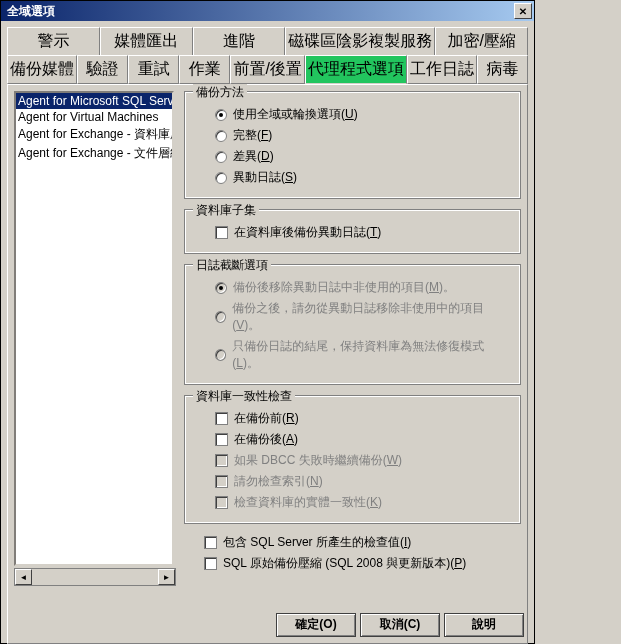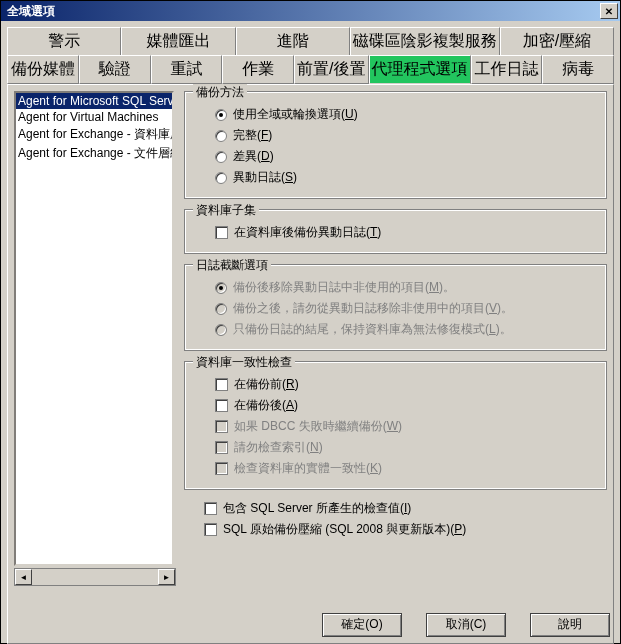--- a/index.html
+++ b/index.html
@@ -1,16 +1,16 @@
 <!DOCTYPE html>
 <html><head>
 <meta charset="utf-8">
 <style>
   html,body{margin:0;padding:0;font-family:"MS Sans Serif","Microsoft JhengHei",Arial,sans-serif;font-size:12px;background:#d4d0c8;color:#000;}
-  .window{width:621px;height:644px;background:#d4d0c8;border:1px solid #000;box-sizing:border-box;position:relative;}
+  .window{width:535px;height:644px;background:#d4d0c8;border:1px solid #000;box-sizing:border-box;position:relative;}
   .titlebar{height:20px;background:linear-gradient(to right,#0a246a,#a6caf0);color:#fff;display:flex;align-items:center;justify-content:space-between;padding:0 2px;font-weight:bold;}
   .titlebar .title{padding-left:4px;}
   .titlebar .close{width:16px;height:14px;background:#d4d0c8;border:1px solid #fff;border-right-color:#404040;border-bottom-color:#404040;display:flex;align-items:center;justify-content:center;font-family:Arial;font-size:10px;color:#000;font-weight:bold;}
   .client{position:absolute;top:20px;left:0;right:0;bottom:0;padding:6px;}
   .tabstrip{display:flex;border-bottom:none;}
   .tabstrip.row2{margin-top:-1px;}
   .tab{flex:1;text-align:center;padding:3px 2px;background:#d4d0c8;border:1px solid #808080;border-top-color:#fff;border-left-color:#fff;border-bottom:1px solid #808080;cursor:default;white-space:nowrap;font-size:16px;}
   .tab.active{border-bottom:1px solid #d4d0c8;background:#22c55e;position:relative;z-index:2;}
   .tabpanel{border:1px solid #fff;border-right-color:#808080;border-bottom-color:#808080;height:560px;box-sizing:border-box;padding:6px;position:relative;}
   .columns{display:flex;height:100%;gap:8px;}
@@ -18,21 +18,21 @@
   .listitem{padding:1px 2px;white-space:nowrap;}
   .listitem.sel{background:#0a246a;color:#fff;}
   .right{flex:1;}
   .group{border:1px solid #808080;box-shadow:inset -1px -1px 0 #fff, inset 1px 1px 0 #fff;padding:10px 10px 8px 10px;margin-bottom:10px;position:relative;}
   .group>.legend{position:absolute;top:-8px;left:8px;background:#d4d0c8;padding:0 3px;text-align:center;}
   .opt{display:flex;align-items:center;gap:6px;margin:4px 20px;}
   .opt input{margin:0;}
   .opt.disabled{color:#808080;}
   .hscroll{width:160px;height:16px;margin-top:2px;background:#d4d0c8;border:1px solid #808080;display:flex;justify-content:space-between;align-items:center;}
   .hscroll .btn{width:15px;height:14px;background:#d4d0c8;border:1px solid #fff;border-right-color:#404040;border-bottom-color:#404040;font-size:8px;display:flex;align-items:center;justify-content:center;}
-  .btnrow{position:absolute;right:10px;bottom:6px;display:flex;gap:24px;}
+  .btnrow{position:absolute;right:10px;bottom:6px;display:flex;gap:4px;font-weight:bold;}
   .pushbtn{min-width:78px;height:22px;background:#d4d0c8;border:1px solid #404040;box-shadow:inset 1px 1px 0 #fff, inset -1px -1px 0 #808080;text-align:center;line-height:20px;cursor:default;}
   .u{text-decoration:underline;}
   .radio-dot{appearance:none;width:12px;height:12px;border-radius:50%;border:1px solid #808080;box-shadow:inset 1px 1px 0 #404040, inset -1px -1px 0 #fff;background:#fff;}
   .radio-dot:checked::after{content:"";display:block;width:4px;height:4px;background:#000;border-radius:50%;margin:3px auto;}
   .radio-dot:disabled{background:#d4d0c8;}
   .cb{appearance:none;width:13px;height:13px;border:1px solid #808080;box-shadow:inset 1px 1px 0 #404040, inset -1px -1px 0 #fff;background:#fff;}
   .cb:disabled{background:#d4d0c8;}
 </style>
 </head>
 <body>

